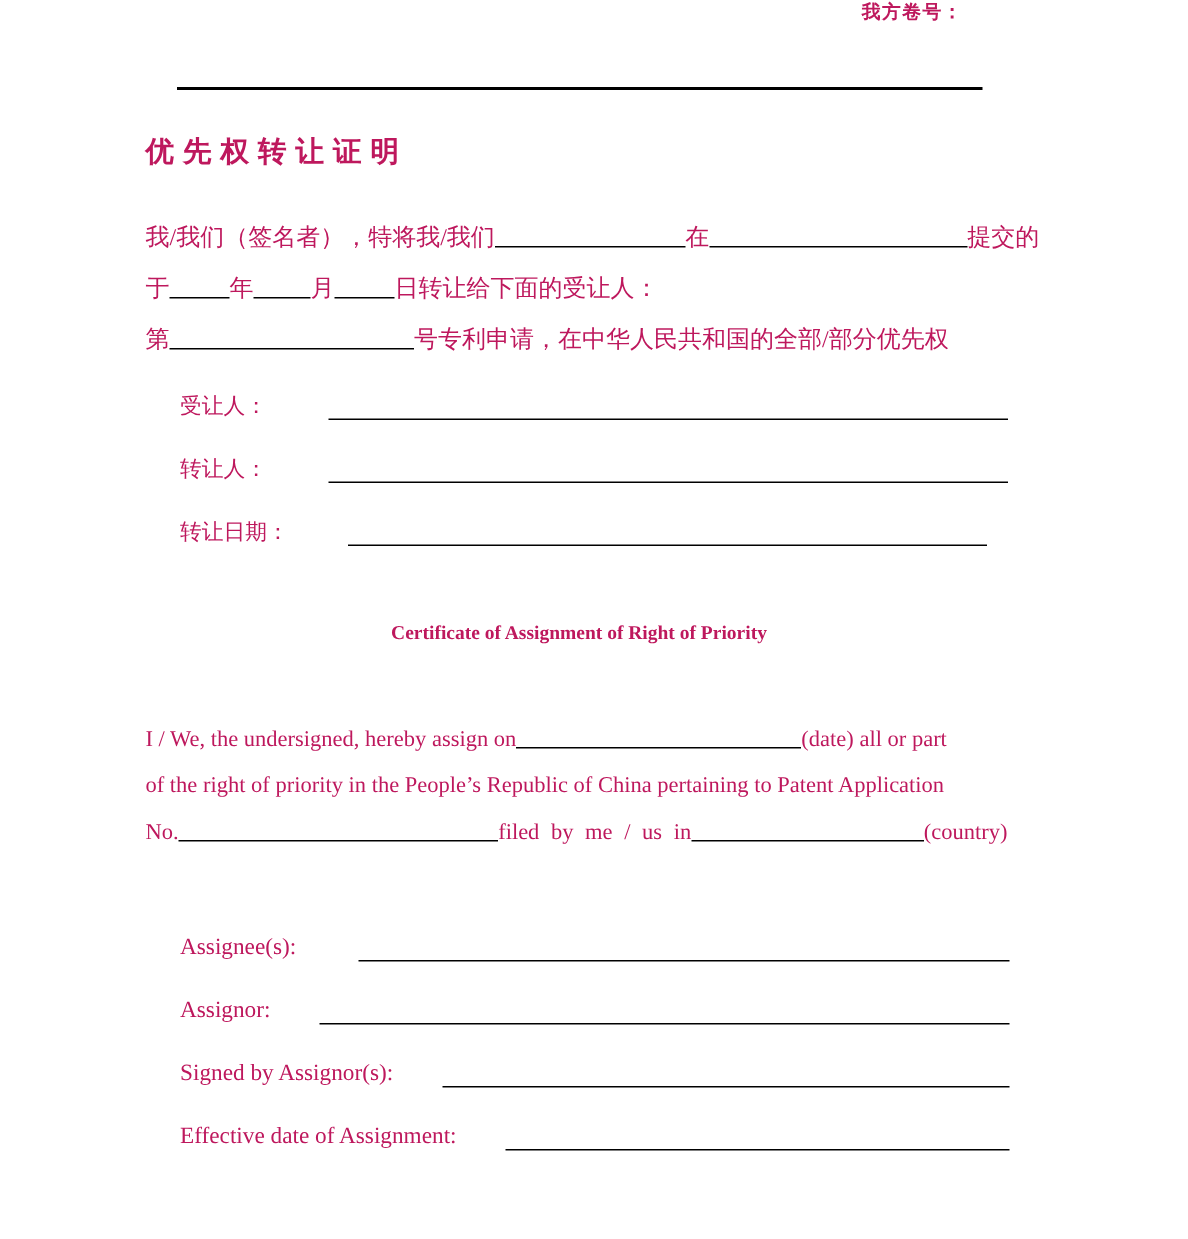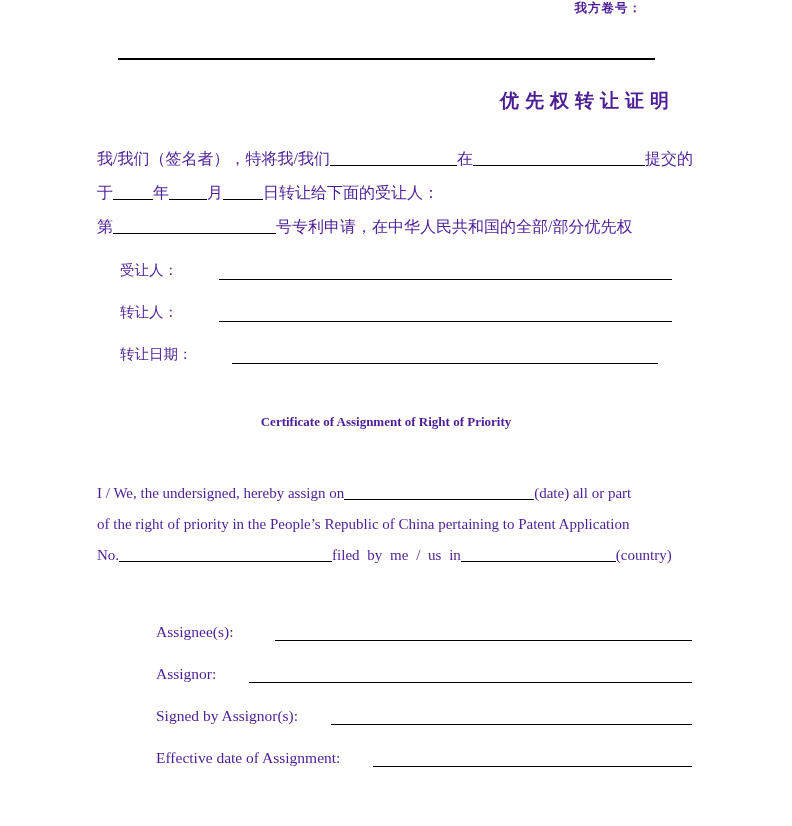--- a/index.html
+++ b/index.html
@@ -1,40 +1,40 @@
 <!DOCTYPE html>
 <html><head>
 <meta charset="utf-8">
 <style>
   * { margin:0; padding:0; box-sizing:border-box; }
   html,body { background:#ffffff; }
   .page {
     position:relative;
     width:692px; height:826px;
     background:#ffffff;
-    color:#4c1d95;
+    color:#be185d;
     font-family:"Liberation Serif", serif;
     overflow:hidden;
   }
   
   .docket {
     position:absolute; left:0; top:41; width:642px;
     text-align:right;
     font-family:"Liberation Sans", sans-serif;
     font-size:12.5px; font-weight:bold;
     letter-spacing:1px;
   }
   .header-rule {
     position:absolute; left:118px; top:58px; width:537px;
     border-bottom:2px solid #000;
   }
   
   .cn-title {
     position:absolute; left:97px; top:88px; width:578px;
-    text-align:right;
+    text-align:left;
     font-size:19px; font-weight:bold; letter-spacing:6px;
   }
   .en-title {
     position:absolute; left:97px; top:414px; width:578px;
     text-align:center;
     font-size:13px; font-weight:bold;
   }
   
   .cn-para { position:absolute; left:97px; top:147px; width:600px; font-size:16px; }
   .cn-para .pline { height:34px; line-height:24px; white-space:nowrap; }
@@ -51,21 +51,21 @@
   
   .frow {
     position:absolute;
     display:flex; align-items:flex-end;
     height:19px;
     gap:33px;
   }
   .frow .flabel { white-space:nowrap; }
   .frow .fill { flex:1; border-bottom:1px solid #000; height:100%; }
   .cn-row { left:120px; width:552px; font-size:14.5px; }
-  .en-row { left:120px; width:553px; font-size:15.5px;margin-left:36px; }
+  .en-row { left:120px; width:553px; font-size:15.5px; }
   .gap8  { margin-left:8px; }
   .gap6  { margin-left:6px; }
 </style>
 </head>
 <body>
 
 <div class="page">
 
   <div class="docket">我方卷号：</div>
   <div class="header-rule"></div>

